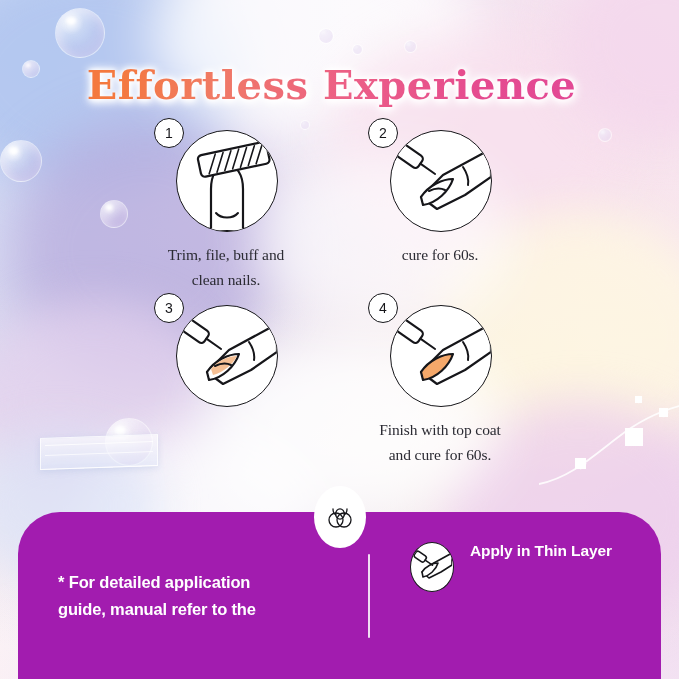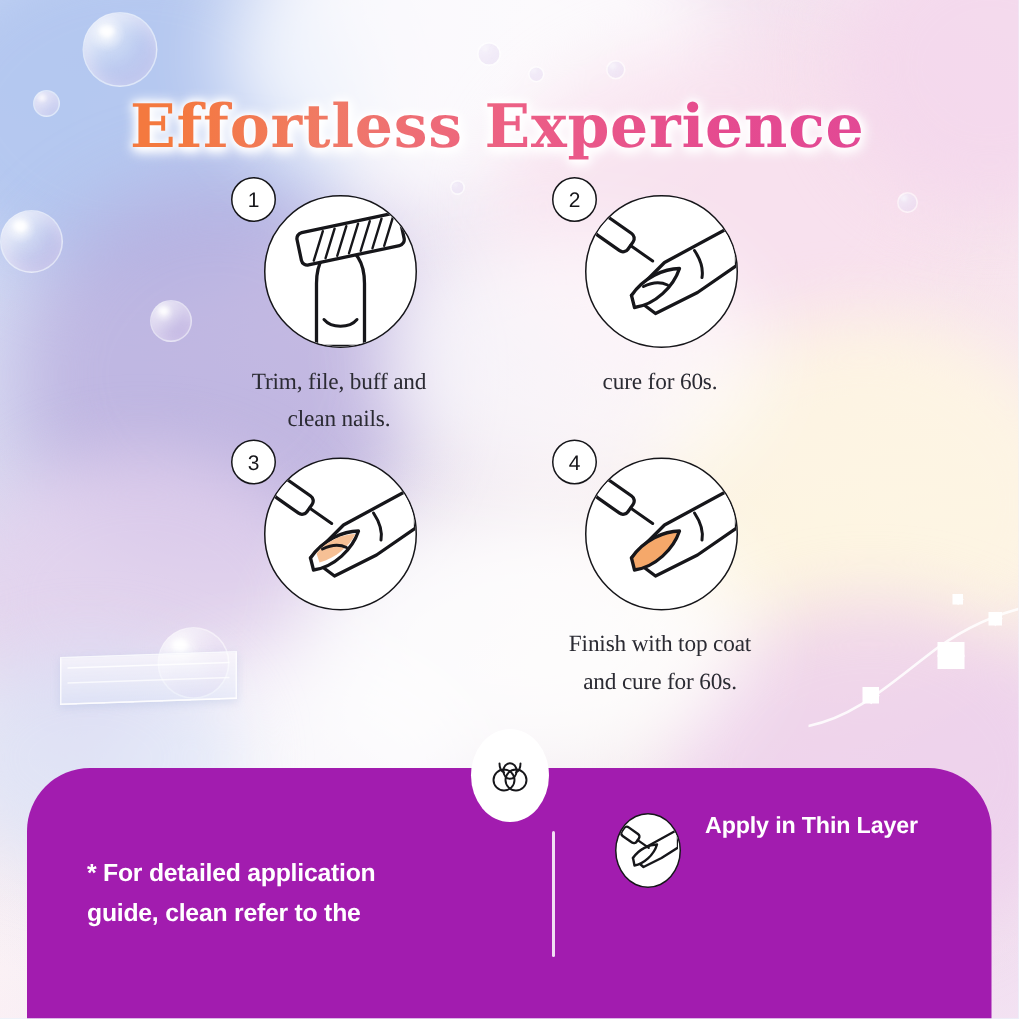--- a/index.html
+++ b/index.html
@@ -290,21 +290,21 @@
         <circle cx="19" cy="18" r="7" fill="none" stroke="#16161a" stroke-width="1.3"></circle>
         <ellipse cx="15" cy="12" rx="4.4" ry="5.2" fill="none" stroke="#16161a" stroke-width="1.3"></ellipse>
         <path d="M8 7 C8 10 9 12 11 13" fill="none" stroke="#16161a" stroke-width="1.3" stroke-linecap="round"></path>
         <path d="M22 7 C22 10 21 12 19 13" fill="none" stroke="#16161a" stroke-width="1.3" stroke-linecap="round"></path>
       </svg>
     </div>
 
     <div class="banner-inner">
       <div class="note">
         <div>* For detailed application</div>
-        <div>guide, clean refer to the</div>
+        <div>guide, manual refer to the</div>
       </div>
     </div>
 
     <div class="divider"></div>
 
     <div class="features">
 
       <div class="feature">
         <div class="feat-icon">
           <svg width="40" height="44" viewBox="0 0 40 44">

